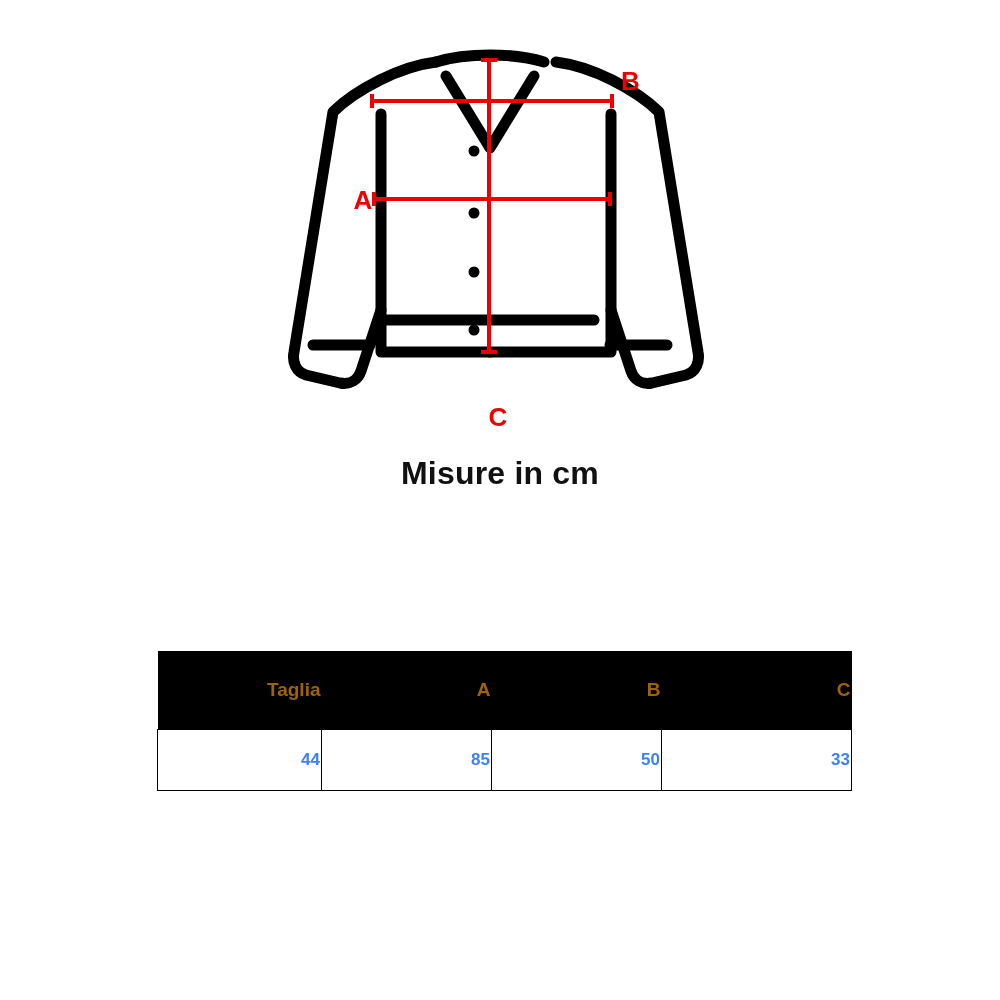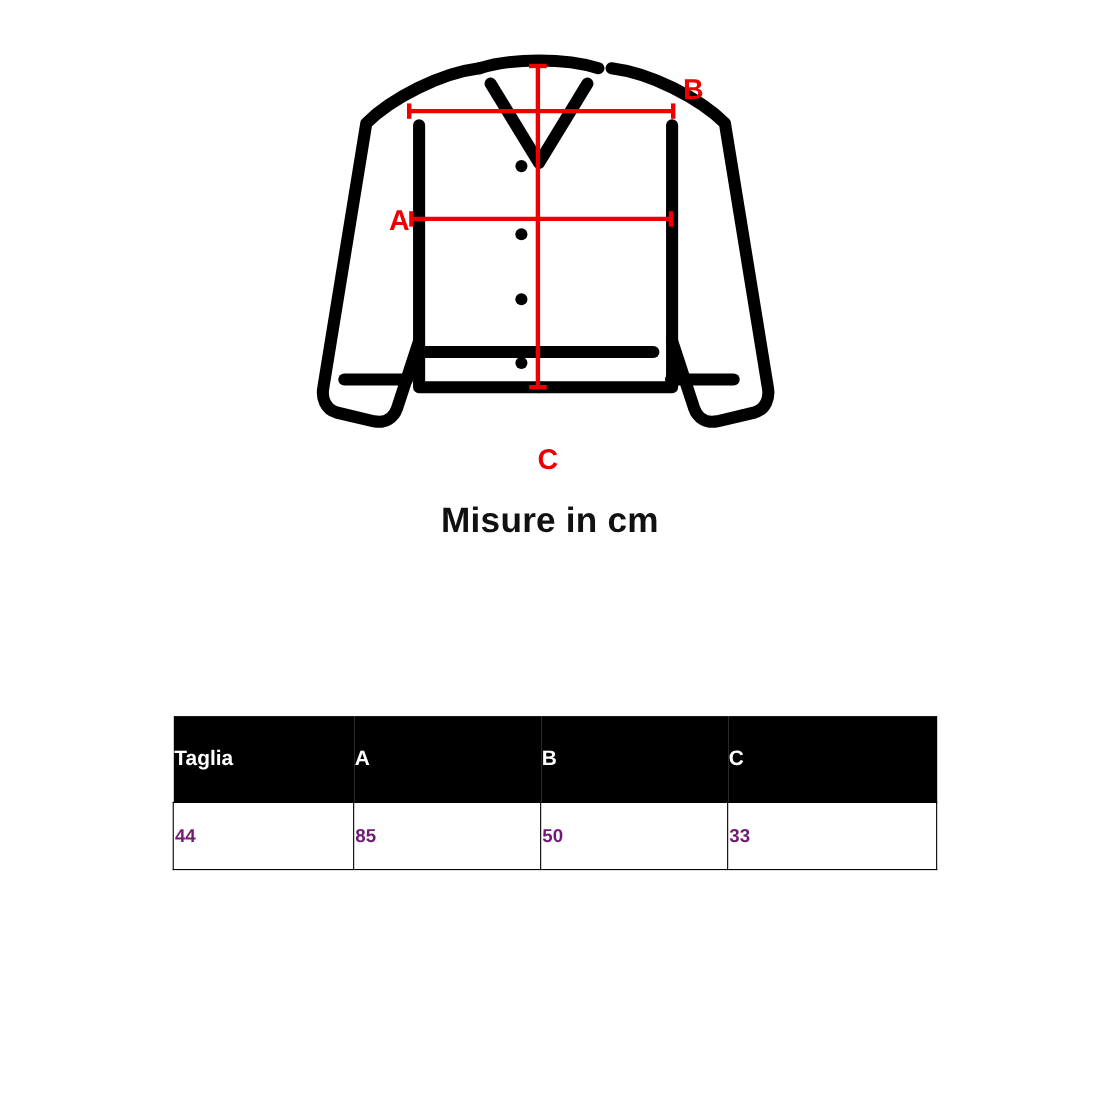--- a/index.html
+++ b/index.html
@@ -41,34 +41,34 @@
   .size-table {
     position: absolute;
     left: 157px;
     top: 651px;
     width: 686px;
     border-collapse: collapse;
     table-layout: fixed;
   }
   .size-table th {
     background: #000000;
-    color: #ffffff;
+    color: #a16207;
     font-size: 19px;
     font-weight: bold;
     height: 76px;
-    text-align: left;
+    text-align: right;
     border: none;
   }
   .size-table td {
     background: #ffffff;
-    color: #701a75;
+    color: #3b82f6;
     font-size: 17px;
     font-weight: bold;
     height: 58px;
-    text-align: left;
+    text-align: right;
     border: 1px solid #000000;
   }
   .size-table td.first {
     border-left: 1px solid #000000;
   }
   .label-letter {
     font-size: 26px;
     font-weight: bold;
     fill: #ee0000;
     font-family: "Liberation Sans", sans-serif;

